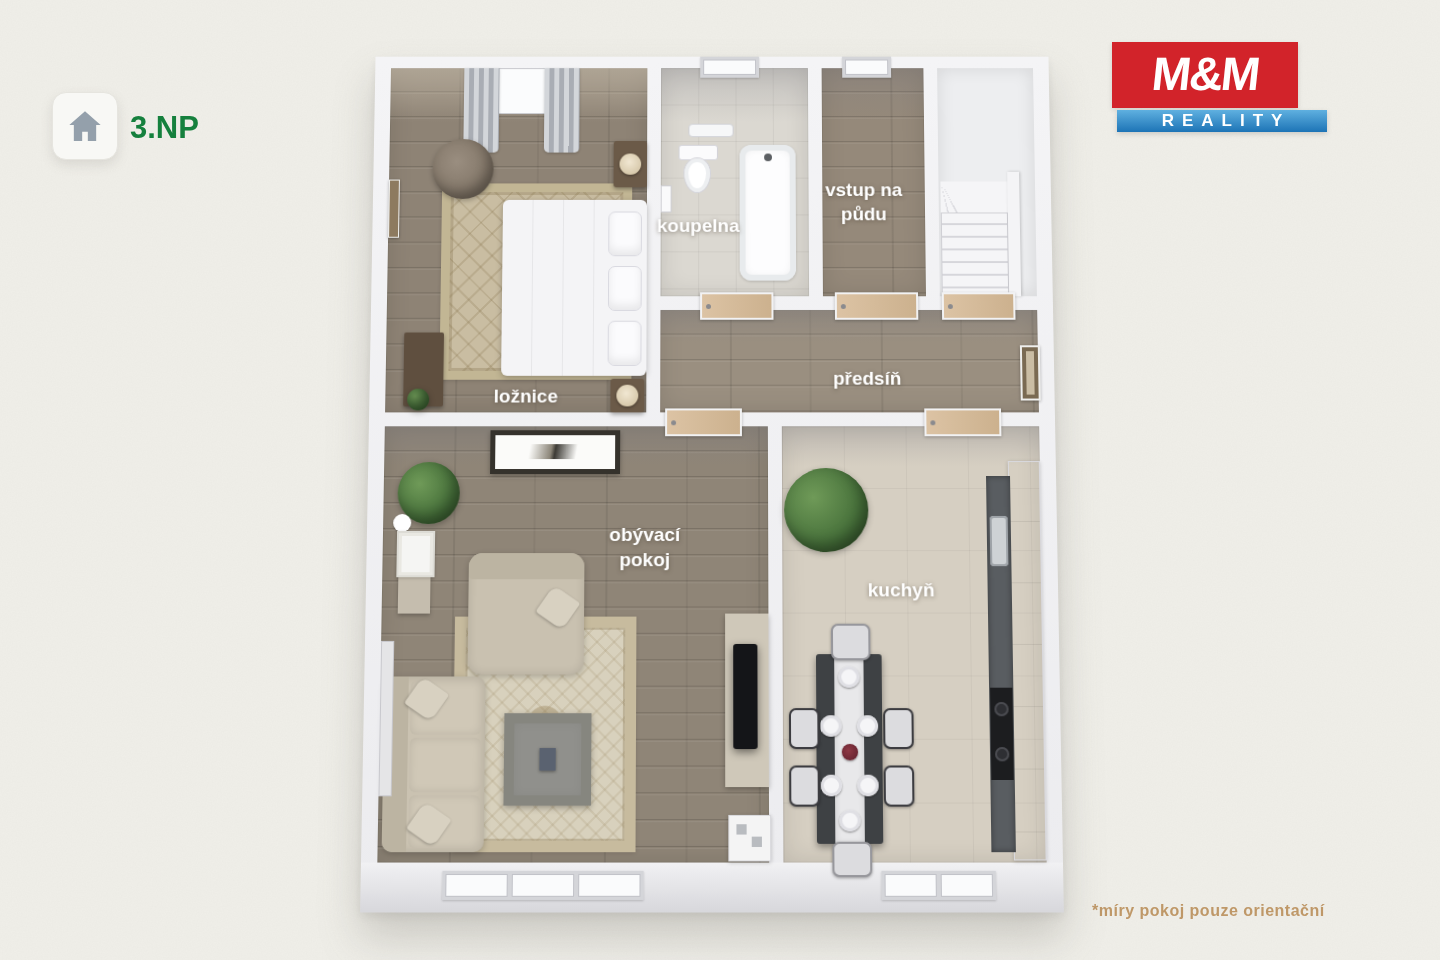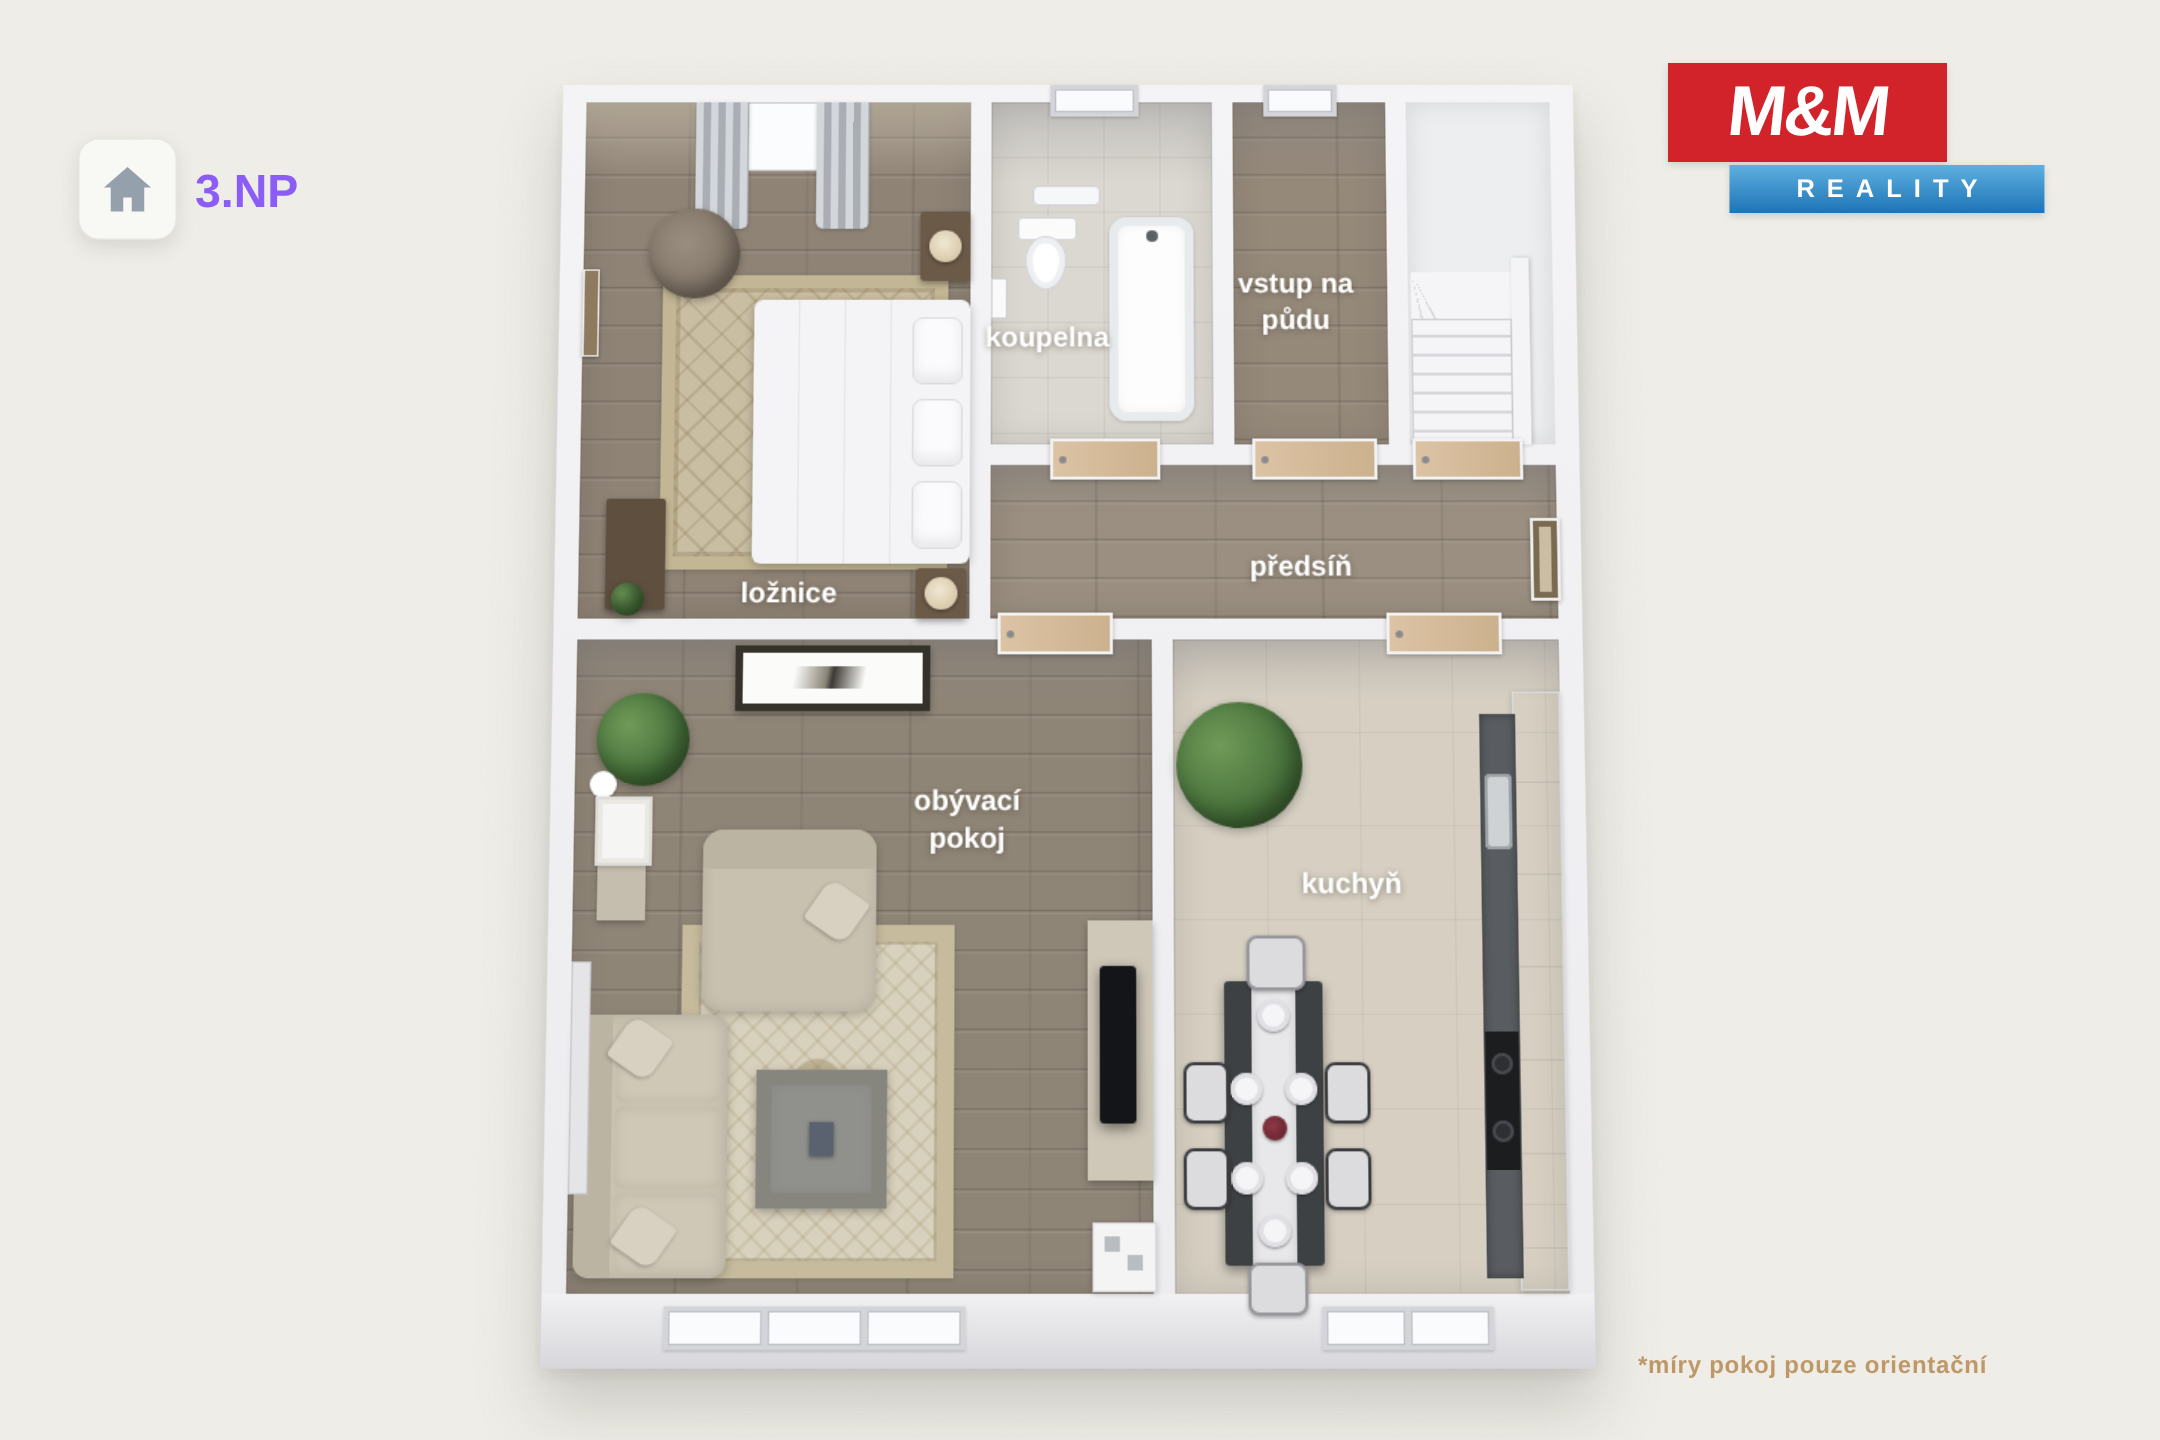--- a/index.html
+++ b/index.html
@@ -8,32 +8,32 @@
   .bgnoise{position:absolute;inset:0;z-index:0;}
   #stage{position:absolute;inset:0;z-index:1;}
   .abs{position:absolute;}
 
   
   .floor-badge{position:absolute;left:52px;top:92px;width:64px;height:66px;
       background:#f8f8f5;border:1px solid #e6e5df;border-radius:14px;
       box-shadow:0 5px 12px rgba(120,118,110,0.18);
       display:flex;align-items:center;justify-content:center;}
   .floor-badge svg{width:40px;height:40px;fill:#94a0ab;}
-  .floor-label{position:absolute;left:130px;top:110px;font-size:31px;font-weight:700;color:#8b5cf6;}
+  .floor-label{position:absolute;left:130px;top:110px;font-size:31px;font-weight:700;color:#15803d;}
 
   .logo{position:absolute;left:1112px;top:42px;width:215px;height:99px;}
   .logo-top{position:absolute;left:0;top:0;width:186px;height:66px;background:#d2232a;
       display:flex;align-items:center;justify-content:center;
       box-shadow:0 2px 5px rgba(0,0,0,0.12);}
   .logo-top span{color:#fff;font-weight:900;font-size:47px;letter-spacing:-2px;
       transform:skewX(-6deg) translateY(-2px);}
-  .logo-bottom{position:absolute;left:5px;top:68px;width:210px;height:32px;
+  .logo-bottom{position:absolute;left:5px;top:68px;width:210px;height:22px;
       background:linear-gradient(180deg,#5fb0e0,#1d74b6);
       display:flex;align-items:center;justify-content:center;
-      box-shadow:0 2px 5px rgba(0,0,0,0.15);margin-left:36px;}
+      box-shadow:0 2px 5px rgba(0,0,0,0.15);}
   .logo-bottom span{color:#fff;font-weight:800;font-size:17px;letter-spacing:8px;padding-left:8px;}
 
   .footnote{position:absolute;left:1092px;top:902px;font-size:16px;font-weight:700;
       color:#bf9868;letter-spacing:0.5px;}
 
   
   #plan{position:absolute;left:368px;top:46px;width:688px;height:858px;
       background:linear-gradient(180deg,#f4f4f6,#ececef);
       transform:perspective(1500px) rotateX(4.5deg);transform-origin:50% 50%;
       box-shadow:0 24px 38px rgba(110,108,100,0.28),0 4px 10px rgba(0,0,0,0.08);}

